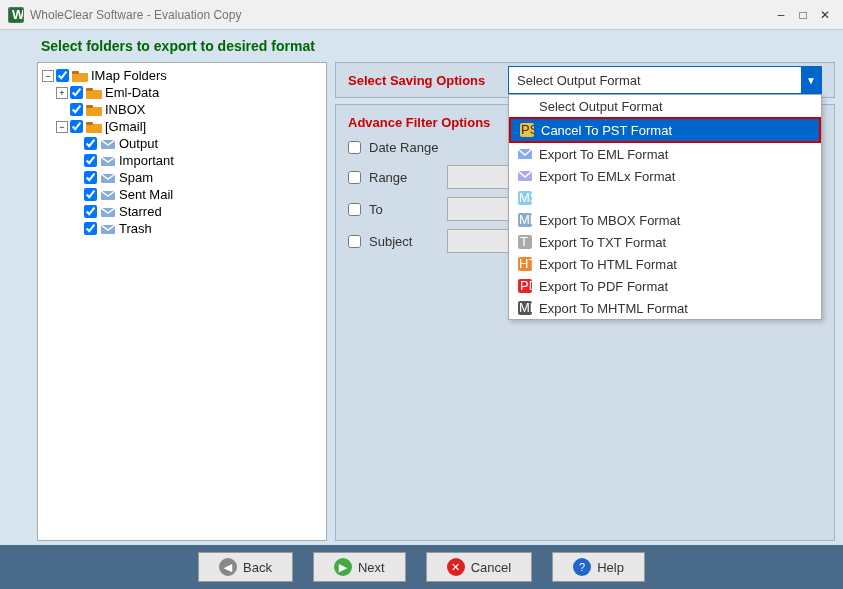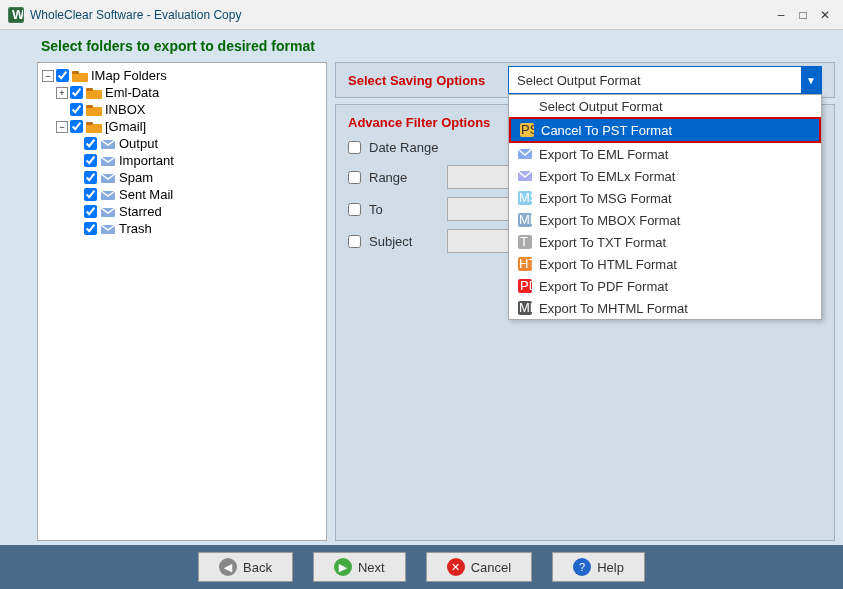--- a/index.html
+++ b/index.html
@@ -28,21 +28,21 @@
       height: 16px;
       margin-right: 6px;
       background: #4a7c59;
       border-radius: 2px;
       display: flex; align-items: center; justify-content: center;
       color: white; font-size: 9px; font-weight: bold;
     }
     .titlebar-title {
       flex: 1;
       font-size: 12px;
-      color: #0c4a6e;
+      color: #737373;
     }
     .titlebar-controls {
       display: flex;
       gap: 2px;
     }
     .titlebar-btn {
       width: 20px; height: 20px;
       border: none; background: transparent; cursor: pointer;
       display: flex; align-items: center; justify-content: center;
       font-size: 12px; color: #333;
@@ -481,21 +481,20 @@
                 </span>
                 <span>Export To EMLx Format</span>
               </div>
               <div class="dropdown-item">
                 <span class="item-icon">
                   <svg width="14" height="14" viewBox="0 0 14 14">
                       <rect width="14" height="14" rx="2" fill="#88ccee"></rect>
                       <text x="1" y="11" font-size="6" fill="white">MSG</text>
                     </svg>
                 </span>
-                <span>Export To MSG Format</span>
               </div>
               <div class="dropdown-item">
                 <span class="item-icon">
                   <svg width="14" height="14" viewBox="0 0 14 14">
                       <rect width="14" height="14" rx="2" fill="#88aacc"></rect>
                       <text x="1" y="11" font-size="5" fill="white">MBOX</text>
                     </svg>
                 </span>
                 <span>Export To MBOX Format</span>
               </div>

